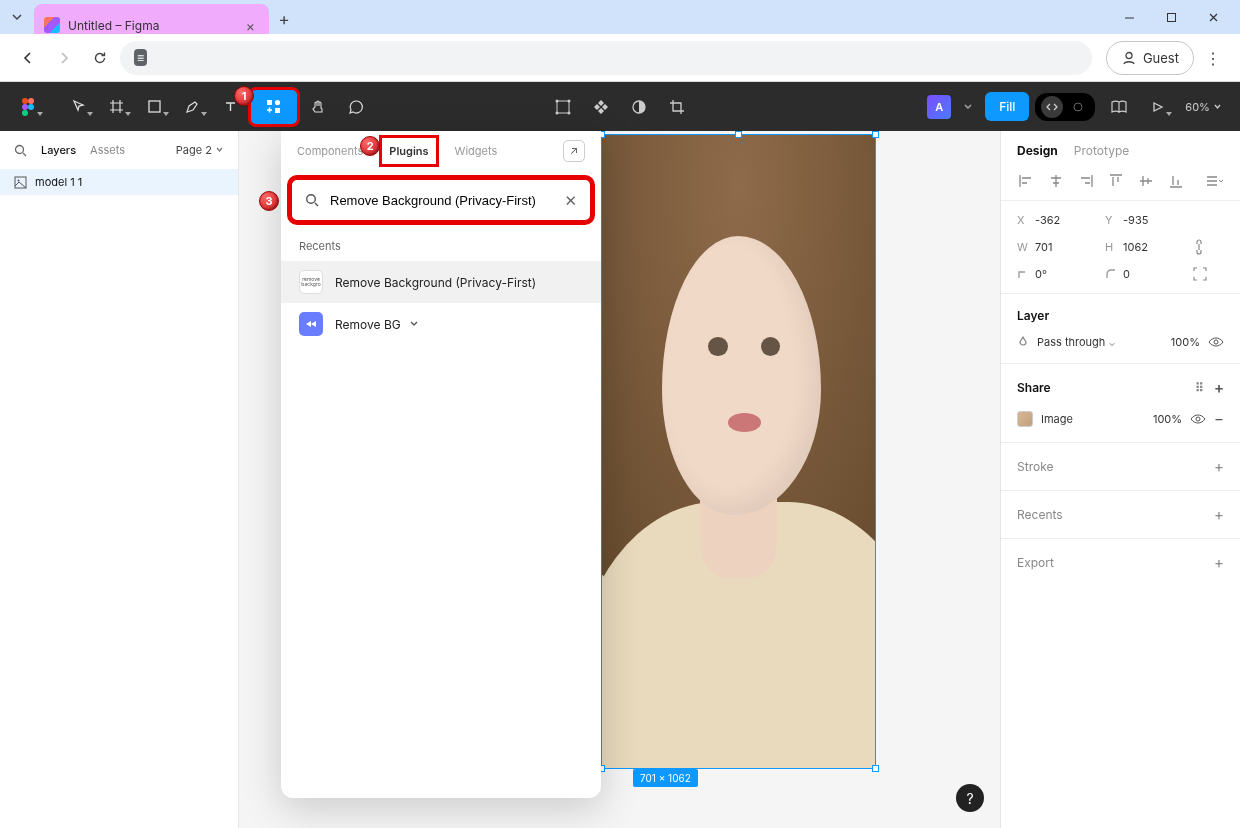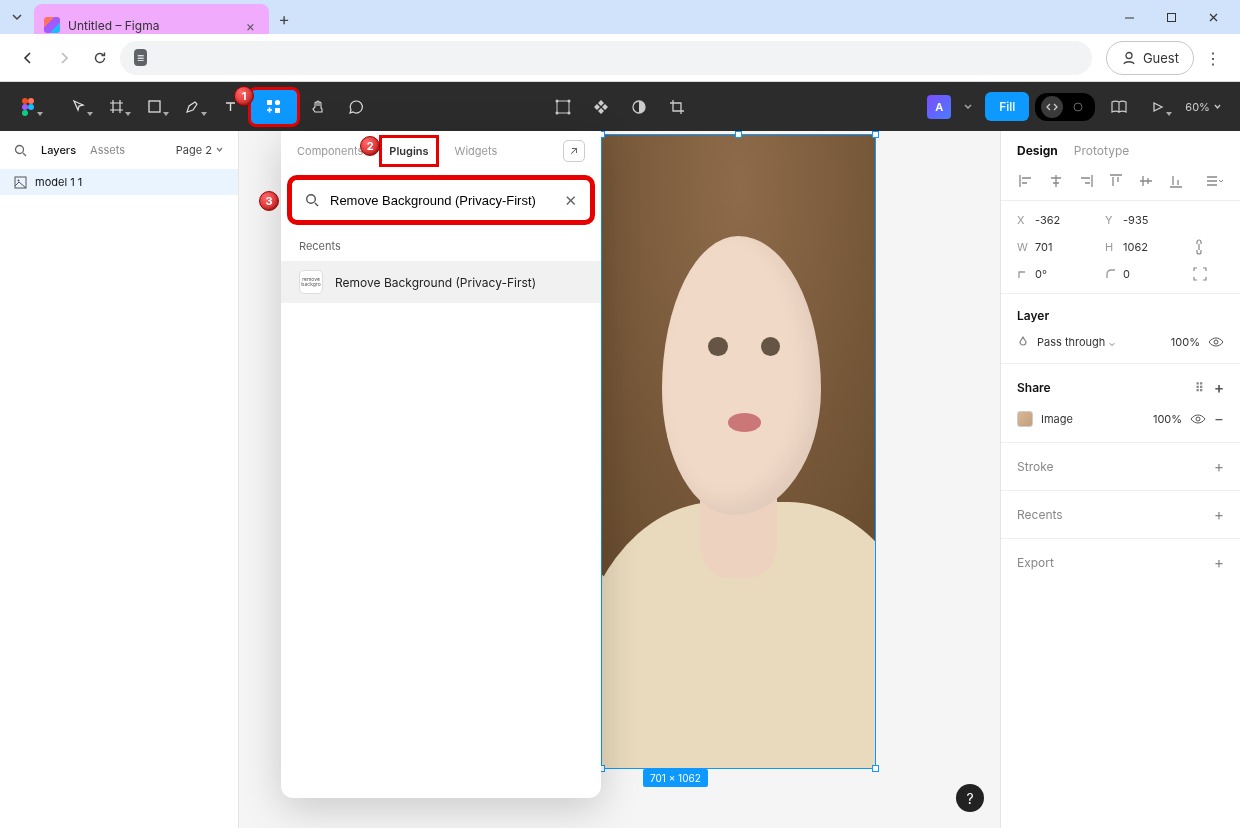--- a/index.html
+++ b/index.html
@@ -52,21 +52,21 @@
     .left-tabs .lt{ font-size:11px; color:#888;}
     .left-tabs .lt.active{ color:#111; font-weight:500;}
     .left-tabs .pagebtn{ margin-left:auto; color:#444; font-size:11px;}
     .layer-row{ display:flex; align-items:center; gap:8px; padding:6px 14px; background:#eaf4ff; color:#111;}
     
     .canvas{ flex:1; background:#f5f5f5; position:relative;}
     .img-shell{ position:absolute; left:362px; top:3px; width:275px; height:635px; }
     .img-sel{ position:absolute; inset:0; border:1px solid #0d99ff;}
     .handle{ position:absolute; width:7px; height:7px; background:#fff; border:1px solid #0d99ff;}
     .handle.tl{left:-4px; top:-4px;} .handle.tr{right:-4px; top:-4px;} .handle.bl{left:-4px; bottom:-4px;} .handle.br{right:-4px; bottom:-4px;} .handle.mt{left:calc(50% - 4px); top:-4px;}
-    .dim-badge{ position:absolute; top:638px; left:404px; background:#0d99ff; color:#fff; font-size:10px; padding:3px 7px; border-radius:2px;}
+    .dim-badge{ position:absolute; top:638px; left:394px; background:#0d99ff; color:#fff; font-size:10px; padding:3px 7px; border-radius:2px;}
     
     .art{position:absolute; inset:0; background:#ead9bc; overflow:hidden;}
     .hair{ position:absolute; inset:-10% -20% 20% -20%; background: radial-gradient(ellipse at 50% 20%, #8e6b4a, #5d4327); border-radius:50%/40%; }
     .face{ position:absolute; left:22%; top:16%; width:58%; height:44%; background:#f1d9c7; border-radius:48% 52% 55% 45%/55% 55% 45% 45%; box-shadow: inset -10px -10px 22px rgba(0,0,0,.07);}
     .neck{ position:absolute; left:36%; top:54%; width:28%; height:16%; background:#ecd2bf; border-radius:20% 20% 35% 35%;}
     .sweater{ position:absolute; left:-10%; top:58%; width:130%; height:60%; background:#e9dabd; border-radius:40% 40% 0 0/50% 50% 0 0;}
     .eye{position:absolute; width:7%; height:3%; background:#654; border-radius:50%;}
     .eye.l{left:39%; top:32%;} .eye.r{left:58%; top:32%;}
     .lips{position:absolute; left:46%; top:44%; width:12%; height:3%; background:#c77; border-radius:50%;}
     
@@ -349,20 +349,31 @@
           <input value="Remove Background (Privacy-First)" style="">
           <span class="clearx">✕</span>
         </div>
         <span class="circ-num" style="left:-22px; top:12px;">3</span>
       </div>
       <div class="recents-hdr">Recents</div>
       <div class="recent-item sel">
         <span class="ri-icon" style="background:#fff;border:1px solid #ddd;font-size:5px;line-height:5px;text-align:center;color:#555;">remove<br>backgro</span>
         <span>Remove Background (Privacy-First)</span>
       </div>
+      <div class="recent-item">
+        <span class="ri-icon" style="background:#6a7dff;color:#fff;">
+          <svg width="14" height="14">
+              <path d="M2 7l5-3v6zM7 7l5-3v6z" fill="#fff"></path>
+            </svg>
+        </span>
+        <span>Remove BG</span>
+        <svg width="10" height="10" style="margin-left:-4px">
+            <path d="M2 3l3 3 3-3" stroke="#555" fill="none" stroke-width="1.3"></path>
+          </svg>
+      </div>
     </div>
 
     <div class="qm">?</div>
   </div>
 
   <div class="right">
     <div class="rtabs">
       <span class="rt active">Design</span>
       <span class="rt">Prototype</span>
     </div>

